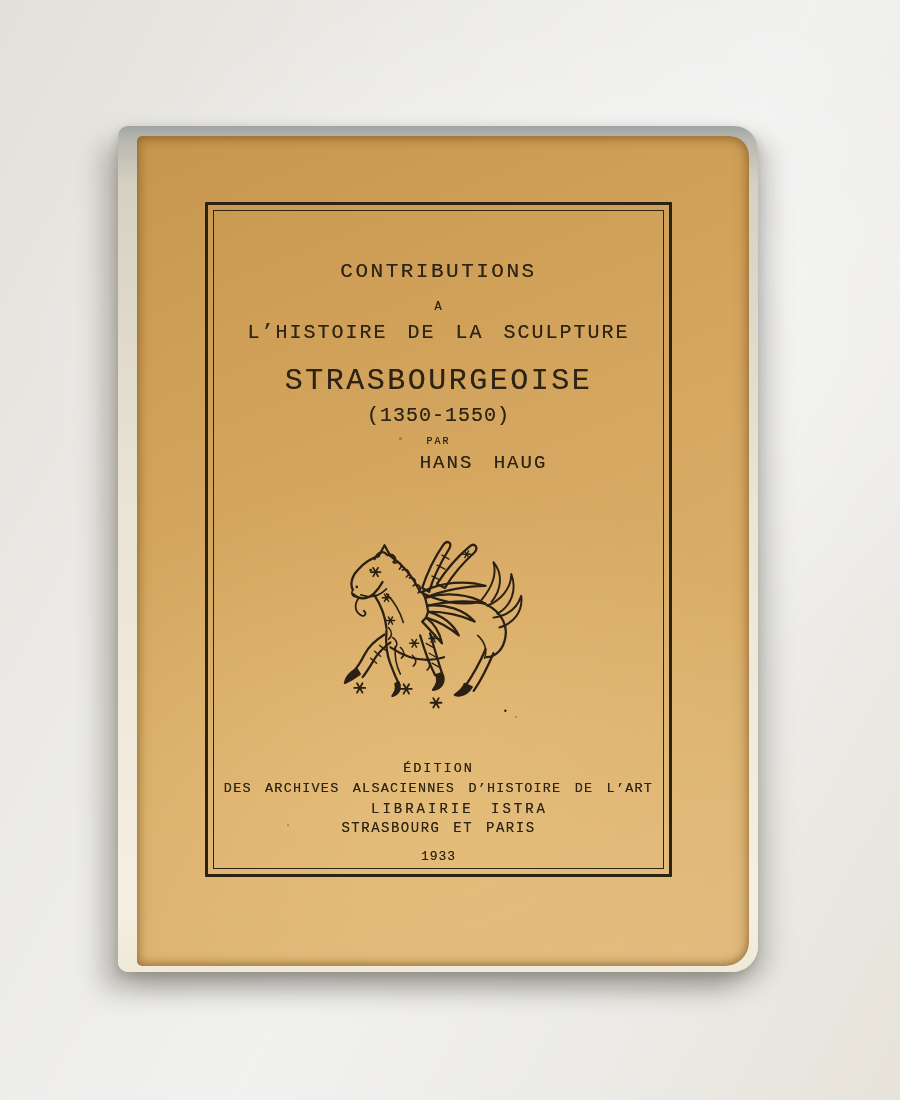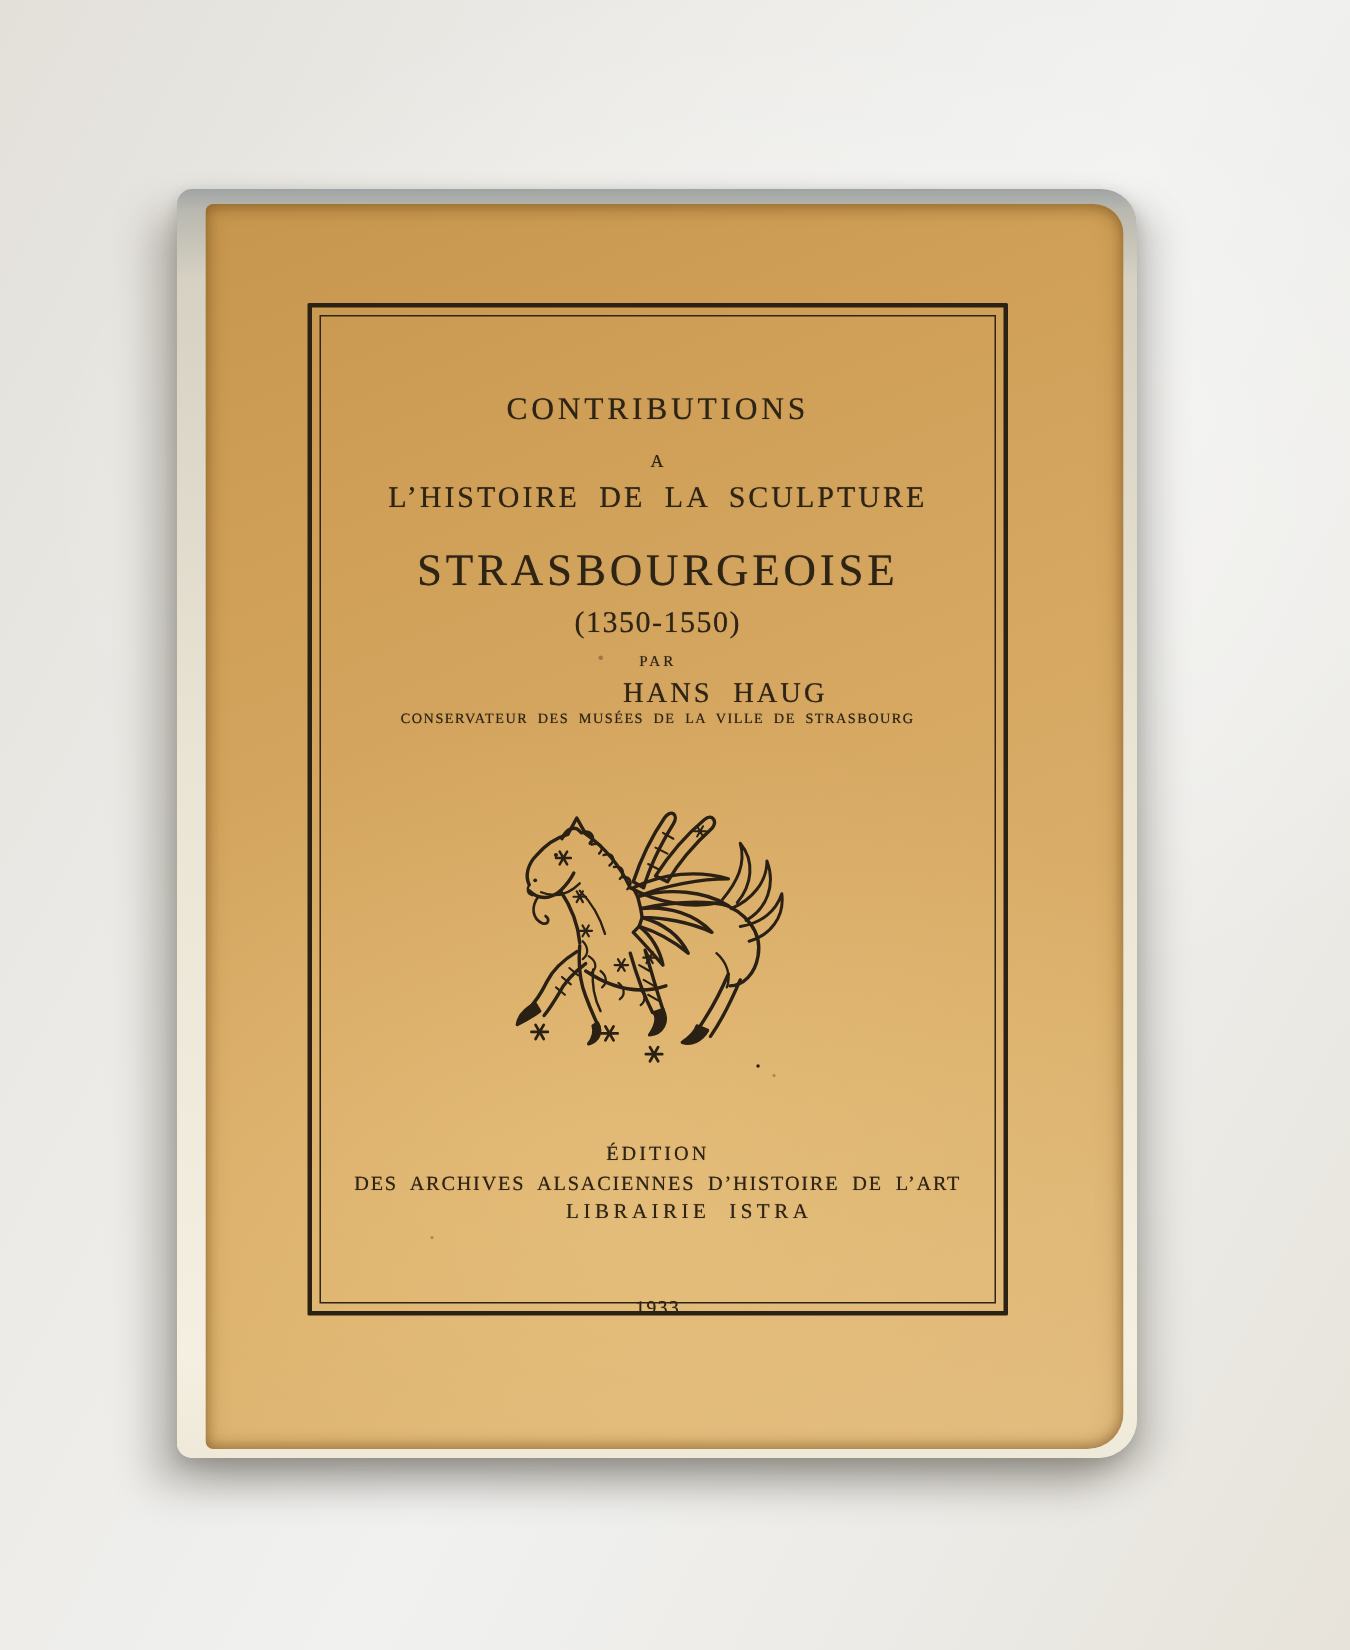--- a/index.html
+++ b/index.html
@@ -26,34 +26,34 @@
       linear-gradient(158deg,#c6964e 0%, #cf9f57 22%, #d6a862 48%, #dbb06c 72%, #e1bb7e 100%);
     box-shadow:inset 0 3px 8px rgba(110,72,22,.35), inset 0 -3px 7px rgba(100,65,20,.28),
                inset -5px 0 14px rgba(130,88,30,.22), inset 5px 0 12px rgba(130,88,30,.18);
   }
   .speck{position:absolute;border-radius:50%;background:rgba(70,50,22,.38);}
   
   .frame-outer{position:absolute;left:68px;top:66px;width:461px;height:669px;border:3px solid #2b2213;border-radius:1px;}
   .frame-inner{position:absolute;inset:5px;border:1.5px solid #2e2516;}
   
   .line{position:absolute;left:0;width:100%;text-align:center;color:#2e2415;
-        text-shadow:0 0 .5px rgba(46,36,21,.65);white-space:nowrap;}
+        text-shadow:0 0 .5px rgba(46,36,21,.65);white-space:nowrap;font-family:Liberation Mono, monospace;}
   .l-series {top:55px; font-size:21px; letter-spacing:2.5px;}
   .l-connector{top:95px; font-size:12px; letter-spacing:1px;}
   .l-title1 {top:116px; font-size:20px; letter-spacing:2px; word-spacing:6px;}
   .l-title2 {top:159px; font-size:30px; letter-spacing:2.5px;}
   .l-dates {top:199px; font-size:20px; letter-spacing:1px;}
   .l-par {top:231px; font-size:10px; letter-spacing:2px;}
   .l-author {top:247px; font-size:19px; letter-spacing:2px; word-spacing:7px;padding-left:45px;}
   .l-role {top:270px; font-size:9.5px; letter-spacing:1px; word-spacing:3px;}
   .l-imp1 {top:556px; font-size:13.5px; letter-spacing:2px;}
   .l-imp2 {top:576px; font-size:13.5px; letter-spacing:1.2px; word-spacing:4px;}
   .l-imp3 {top:596px; font-size:14px; letter-spacing:3px; word-spacing:6px;margin-left:21px;}
   .l-imp4 {top:615px; font-size:14px; letter-spacing:1.5px; word-spacing:3px;}
-  .l-year {top:659px; font-size:13px; letter-spacing:1px;text-align:center;}
+  .l-year {top:644px; font-size:13px; letter-spacing:1px;text-align:center;}
   .emblem{position:absolute;top:326px;left:0;width:100%;display:flex;justify-content:center;}
   .emblem svg{display:block;}
 </style>
 </head>
 <body>
 
 <div class="photo">
 
   <div class="page-block"></div>
 
@@ -66,21 +66,20 @@
     <div class="frame-outer">
       <div class="frame-inner"></div>
 
       <div class="line l-series">CONTRIBUTIONS</div>
       <div class="line l-connector">A</div>
       <div class="line l-title1">L’HISTOIRE DE LA SCULPTURE</div>
       <div class="line l-title2">STRASBOURGEOISE</div>
       <div class="line l-dates">(1350-1550)</div>
       <div class="line l-par">PAR</div>
       <div class="line l-author">HANS HAUG</div>
-      <div class="line l-role">CONSERVATEUR DES MUSÉES DE LA VILLE DE STRASBOURG</div>
 
       <div class="emblem">
         <svg width="208" height="196" viewBox="0 0 210 195" fill="none" stroke="#2a2013" stroke-width="2.3" stroke-linecap="round" stroke-linejoin="round">
           <defs>
             <g id="ast" stroke="#2a2013" stroke-width="1.7">
               <path d="M -5 0 H 5 M -2.5 -4.3 L 2.5 4.3 M 2.5 -4.3 L -2.5 4.3"></path>
             </g>
           </defs>
 
           <path d="M 18 58 C 15 52, 17 44, 23 38 C 29 31, 37 26, 44 24"></path>
@@ -147,16 +146,17 @@
           <use href="#ast" transform="translate(25,157) scale(1.1)"></use>
           <use href="#ast" transform="translate(72,158) scale(1.1)"></use>
           <use href="#ast" transform="translate(102,172) scale(1.1)"></use>
           <circle cx="172" cy="180" r="1.2" fill="#2a2013" stroke="none"></circle>
         </svg>
       </div>
 
       <div class="line l-imp2">DES ARCHIVES ALSACIENNES D’HISTOIRE DE L’ART</div>
       <div class="line l-imp1">ÉDITION</div>
       <div class="line l-imp3">LIBRAIRIE ISTRA</div>
+      <div class="line l-imp4">STRASBOURG ET PARIS</div>
       <div class="line l-year">1933</div>
     </div>
   </div>
 </div>
 
 </body></html>

